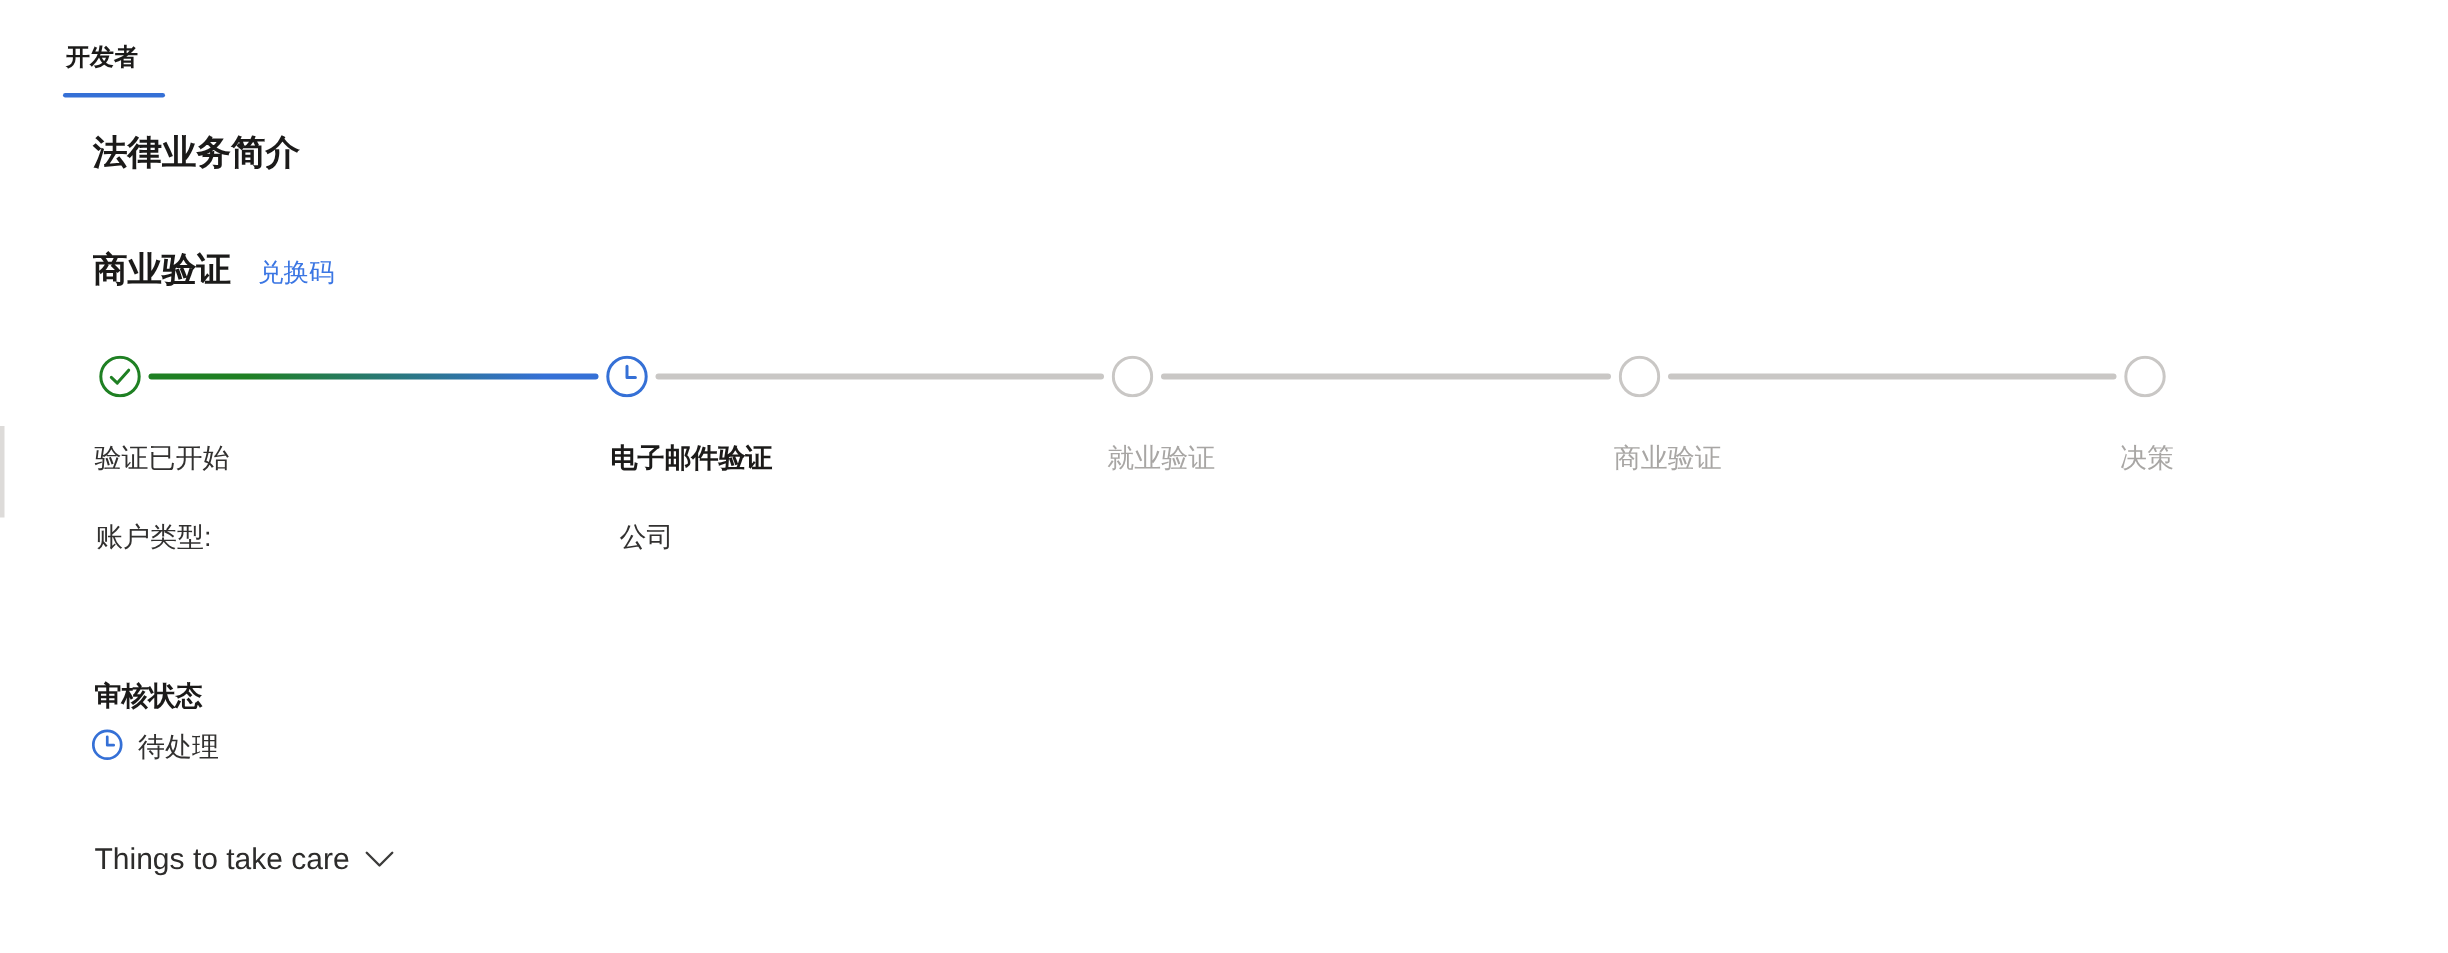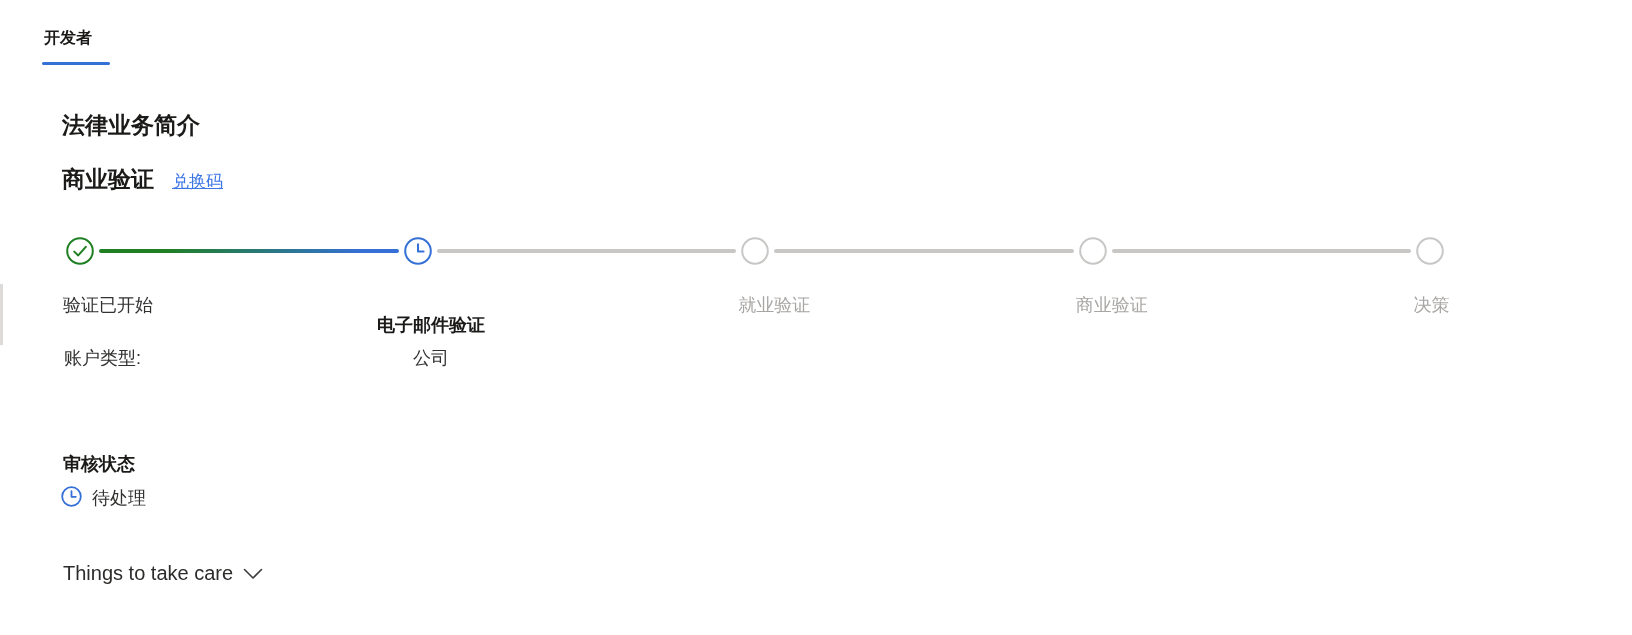--- a/index.html
+++ b/index.html
@@ -38,38 +38,36 @@
     width: 68px; height: 3px;
     background: #3570d6;
     border-radius: 2px;
   }
   .h1 {
     position: absolute;
     left: 62px; top: 86px;
     font-size: 23px;
     font-weight: bold;
     color: #1b1a19;
-    margin-top: 24px;
   }
   .h2-row {
     position: absolute;
     left: 62px; top: 164px;
     display: flex;
     align-items: baseline;
     gap: 18px;
   }
   .h2 {
     font-size: 23px;
     font-weight: bold;
     color: #1b1a19;
   }
   .link {
     font-size: 17px;
     color: #3b76e3;
-    text-decoration: underline;
     cursor: pointer;
   }
   
   .stepper {
     position: absolute;
     left: 0; top: 237px;
     width: 1632px; height: 90px;
   }
   .step-circle {
     position: absolute;
@@ -162,21 +160,21 @@
       <div class="step-circle" style="left: 66px;"><svg width="28" height="28" viewBox="0 0 28 28">
          <circle cx="14" cy="14" r="12.8" fill="#fff" stroke="#1f8023" stroke-width="2"></circle>
          <path d="M8.2 14.6 L12.2 18.4 L19.8 9.8" fill="none" stroke="#1f8023" stroke-width="2" stroke-linecap="round" stroke-linejoin="round"></path>
        </svg></div>
       <div class="step-label complete" style="left: 63px;">验证已开始</div>
       <div class="connector" style="left: 436.6px; width: 299.6px;"></div>
       <div class="step-circle" style="left: 403.6px;"><svg width="28" height="28" viewBox="0 0 28 28">
          <circle cx="14" cy="14" r="12.8" fill="#fff" stroke="#3570d6" stroke-width="2"></circle>
          <path d="M14 7.2 V14.6 H19.6" fill="none" stroke="#3570d6" stroke-width="2" stroke-linecap="round" stroke-linejoin="round"></path>
        </svg></div>
-      <div class="step-label current" style="left: 377px; margin-top: 20px;">电子邮件验证</div>
+      <div class="step-label current" style="left: 407px;">电子邮件验证</div>
       <div class="connector" style="left: 774.2px; width: 299.6px;"></div>
       <div class="step-circle" style="left: 741.2px;"><svg width="28" height="28" viewBox="0 0 28 28">
          <circle cx="14" cy="14" r="12.8" fill="#fff" stroke="#c9c7c5" stroke-width="2"></circle>
        </svg></div>
       <div class="step-label pending" style="left: 738.2px;">就业验证</div>
       <div class="connector" style="left: 1111.8px; width: 299.6px;"></div>
       <div class="step-circle" style="left: 1078.8px;"><svg width="28" height="28" viewBox="0 0 28 28">
          <circle cx="14" cy="14" r="12.8" fill="#fff" stroke="#c9c7c5" stroke-width="2"></circle>
        </svg></div>
       <div class="step-label pending" style="left: 1075.8px;">商业验证</div>

